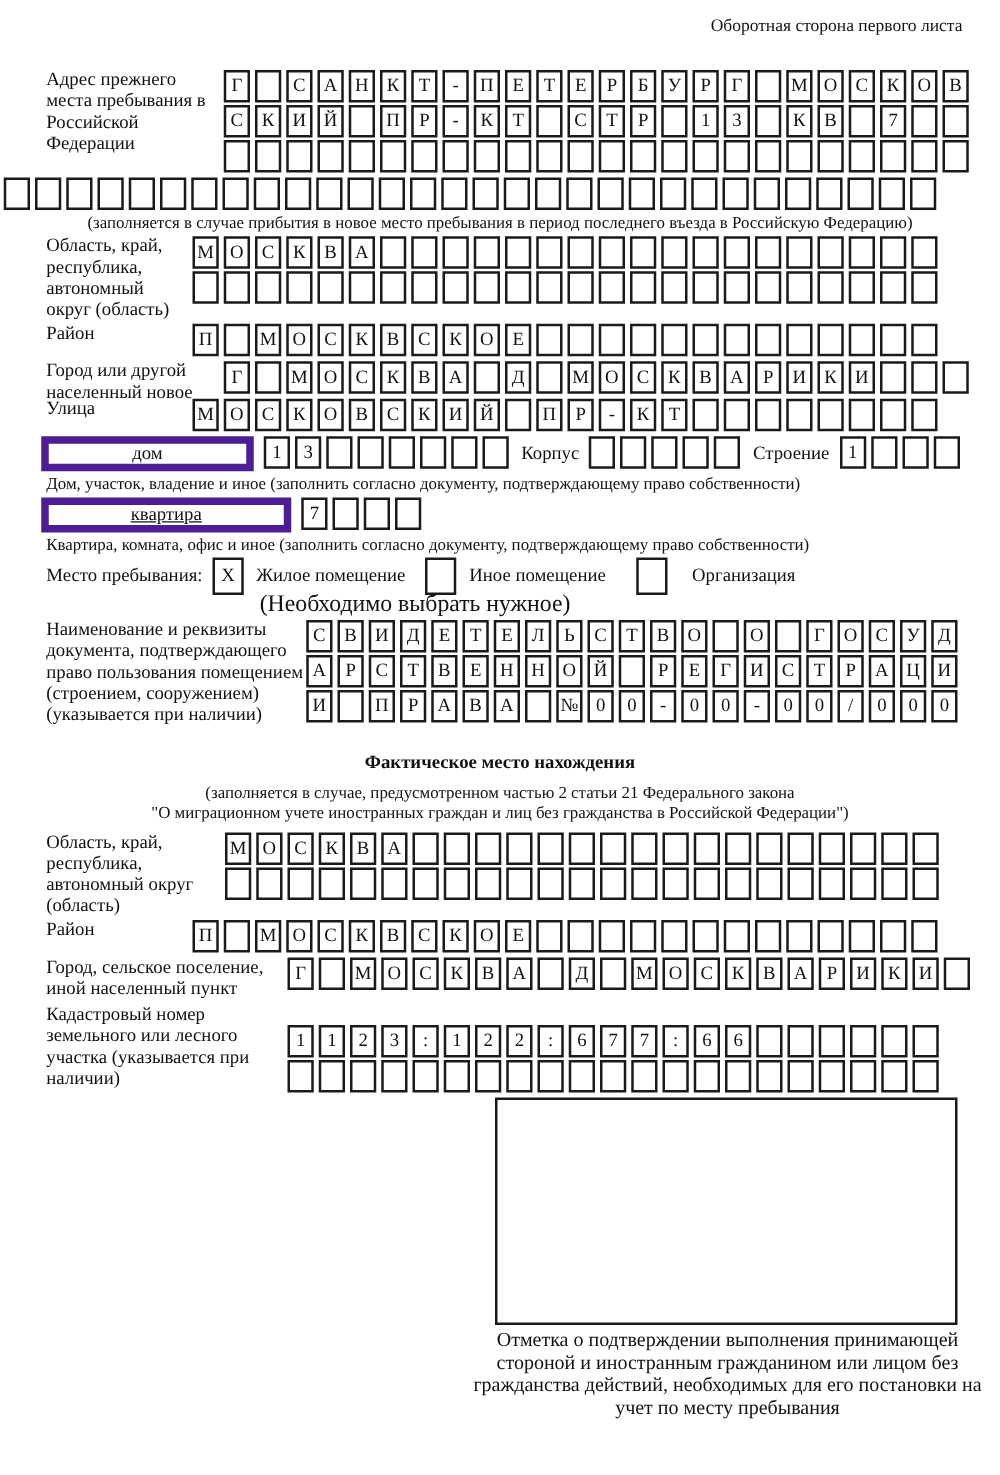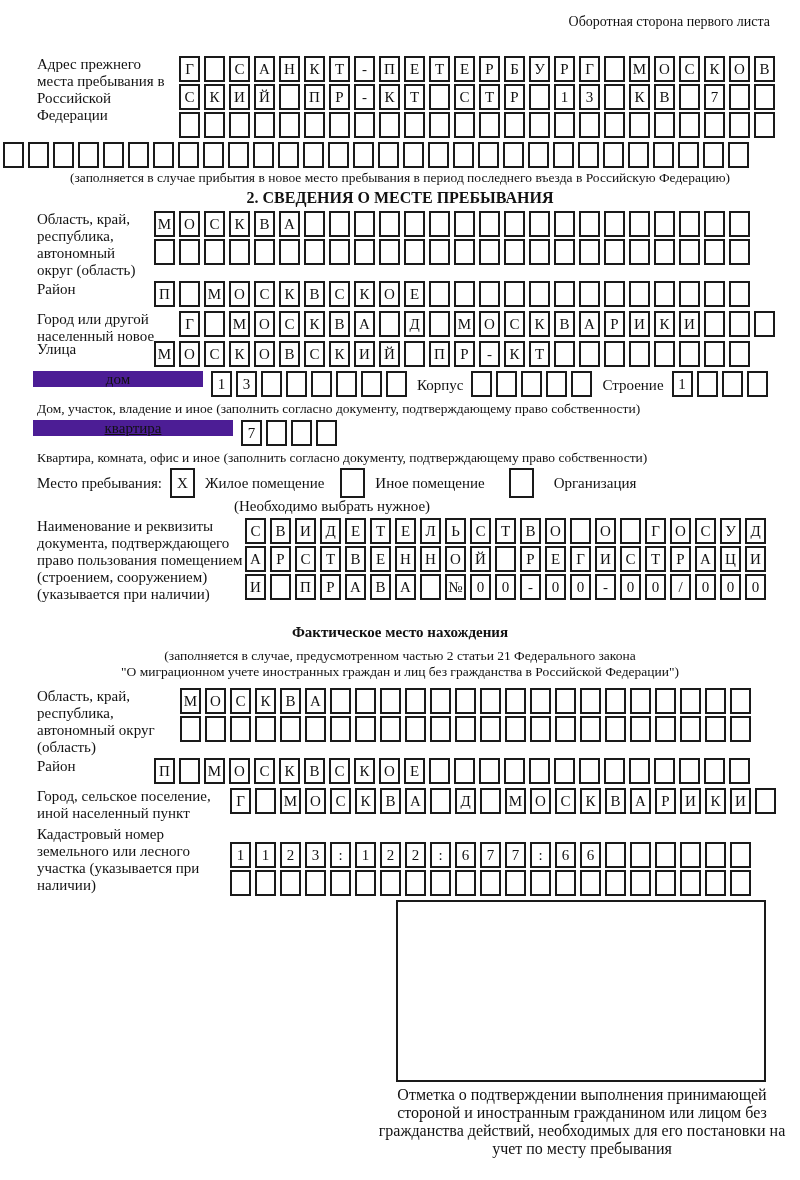--- a/index.html
+++ b/index.html
@@ -29,37 +29,37 @@
     flex:none; width:21px; height:26px; box-sizing:border-box;
     border:2px solid #1a1a1a; margin-right:4px;
     display:flex; align-items:center; justify-content:center;
     font-size:15px; line-height:1;
   }
   .caption{ font-size:13.5px; line-height:16px; }
   .center{ text-align:center; }
   .sec-title{ text-align:center; font-weight:bold; font-size:16px; line-height:20px; margin-top:2px; }
   .sub-title{ text-align:center; font-weight:bold; font-size:15px; line-height:19px; }
   .longbox{
-    flex:none; height:16px; box-sizing:border-box; border:8px solid #4c1d95;
+    flex:none; height:28px; box-sizing:border-box; border:6px solid #4c1d95;
     display:flex; align-items:center; justify-content:center; font-size:15px;
   }
   .house-row{ display:flex; align-items:flex-start; margin-left:33px; margin-bottom:2px; }
   .inline-label{ line-height:28px; margin:0 8px 0 6px; }
   .choice-row{ display:flex; align-items:center; margin-left:37px; margin-top:2px; height:30px; }
   .checkbox{
     flex:none; width:25px; height:30px; box-sizing:border-box; border:2px solid #1a1a1a;
     display:flex; align-items:center; justify-content:center; font-size:15px;
   }
   .stamp-box{ margin-left:396px; margin-top:0; width:370px; height:182px; box-sizing:border-box; border:2px solid #1a1a1a; }
   .stamp-caption{ margin-left:370px; margin-top:4px; width:424px; text-align:center; font-size:16px; line-height:18px; }
   .mt2{margin-top:2px;} .mt3{margin-top:3px;} .mt4{margin-top:4px;}
   .mt6{margin-top:6px;} .mt8{margin-top:8px;} .mt10{margin-top:10px;} .mt20{margin-top:20px;} .mt26{margin-top:26px;}
   .pad-top16{padding-top:16px;}
   .overflow-row{margin-left:3px;}
-  .note-left{ width:590px; text-align:center; font-size:15px; line-height:16px; margin-left:37px; }
+  .note-left{ width:590px; text-align:center; font-size:19px; line-height:16px; margin-left:37px; }
 </style>
 </head>
 <body>
 
 <div class="page">
 
   <div class="top-note">Оборотная сторона первого листа</div>
 
   <div class="row ml37 mt26">
     <div class="label w142">Адрес прежнего места пребывания в Российской Федерации</div>
@@ -172,21 +172,20 @@
       <span class="cbox"></span>
       <span class="cbox"></span>
       <span class="cbox"></span>
       <span class="cbox"></span>
       <span class="cbox"></span>
       <span class="cbox"></span>
     </div>
 
   <div class="caption center mt2">(заполняется в случае прибытия в новое место пребывания в период последнего въезда в Российскую Федерацию)</div>
 
-  <div class="sec-title">2. СВЕДЕНИЯ О МЕСТЕ ПРЕБЫВАНИЯ</div>
 
   <div class="row ml37 mt3">
     <div class="label w117">Область, край, республика, автономный округ (область)</div>
     <div class="rows">
       <div class="boxrow">
           <span class="cbox">М</span>
           <span class="cbox">О</span>
           <span class="cbox">С</span>
           <span class="cbox">К</span>
           <span class="cbox">В</span>

